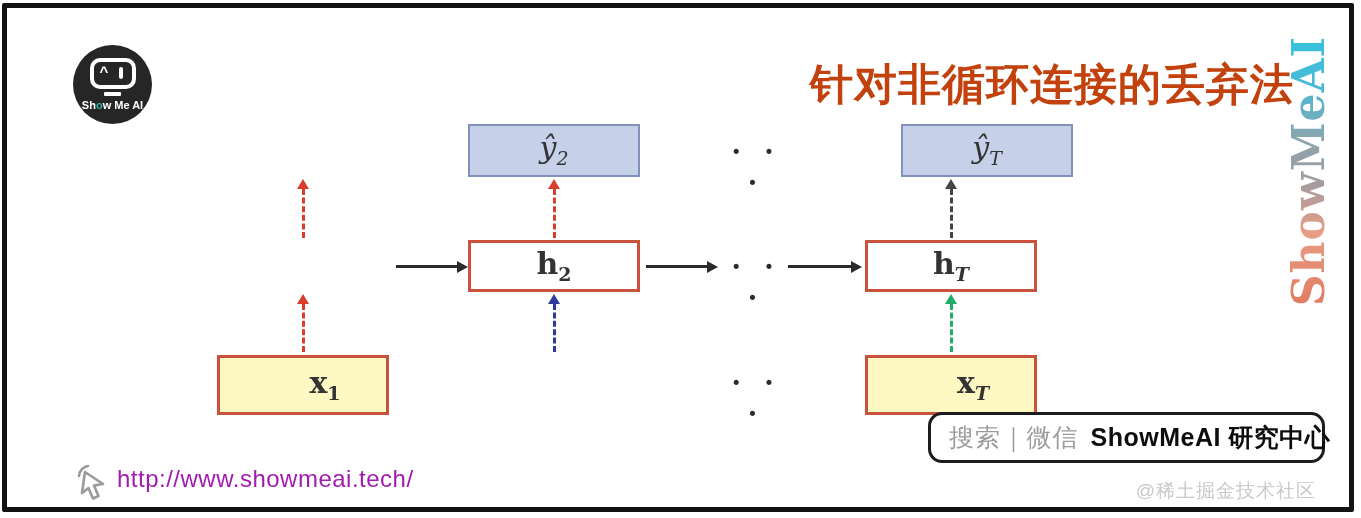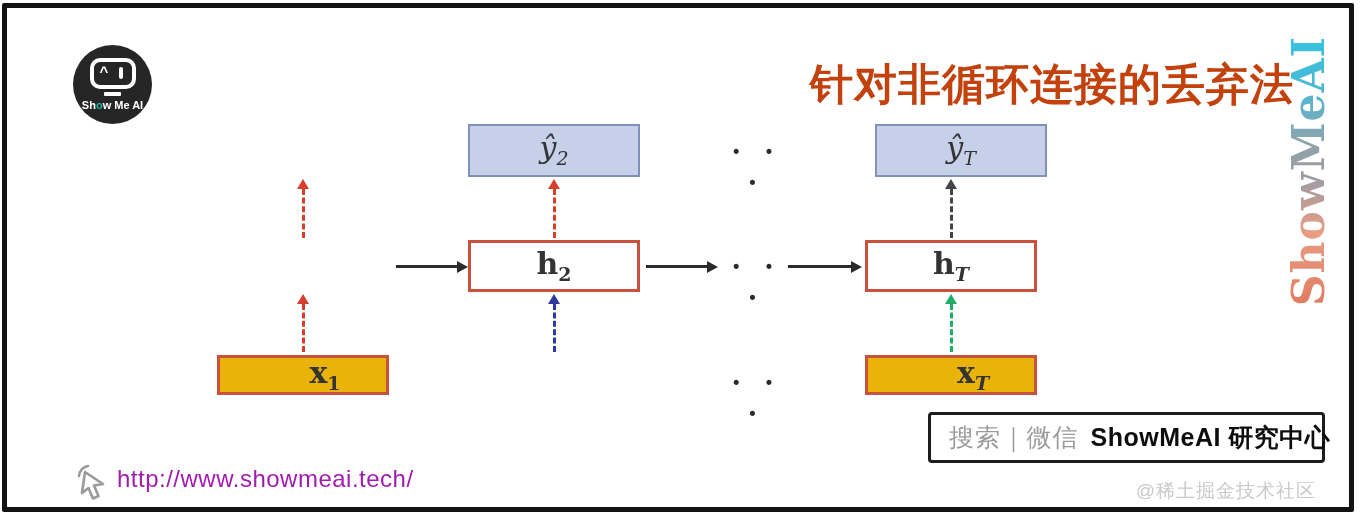--- a/index.html
+++ b/index.html
@@ -29,21 +29,21 @@
   .vbrand { position:absolute; left:1168px; top:146px; width:280px; height:50px;
             transform:rotate(-90deg); transform-origin:center;
             font-family:"DejaVu Serif", serif; font-weight:bold; font-size:44px; text-align:center;
             background:linear-gradient(90deg,#e0795e 0%,#e89d84 28%,#9c9ca4 48%,#8fa4ac 60%,#49b9d6 80%,#35c3df 100%);
             -webkit-background-clip:text; background-clip:text; color:transparent; letter-spacing:1px; }
 
   
   .box { position:absolute; width:172px; display:flex; align-items:center; justify-content:center; }
   .ybox { height:53px; background:#c6d1e9; border:2px solid #8191ba; }
   .hbox { height:52px; background:#ffffff; border:3px solid #c8523c; }
-  .xbox { height:40px; background:#eab308; border:3px solid #c8523c;padding-left:44px; }
+  .xbox { height:60px; background:#fef9c3; border:3px solid #c8523c;padding-left:44px; }
   .mlab { font-family:"DejaVu Serif", serif; font-size:30px; color:#333; line-height:1; }
   .it { font-style:italic; }
   .bold { font-weight:bold; }
   .mlab sub { font-size:19px; line-height:1; }
 
   
   .varrow { position:absolute; width:0; border-left:3px dashed var(--c,#d63f2b); }
   .varrow::before { content:""; position:absolute; top:-10px; left:-8px;
                     border-left:6.5px solid transparent; border-right:6.5px solid transparent;
                     border-bottom:10px solid var(--c,#d63f2b); }
@@ -52,21 +52,21 @@
   .harrow::after { content:""; position:absolute; right:-10px; top:-7.5px;
                    border-top:6px solid transparent; border-bottom:6px solid transparent;
                    border-left:11px solid #2b2b2b; }
 
   .dots { position:absolute; left:716px; width:80px; text-align:center;
           font-family:"DejaVu Serif", serif; font-size:27px; font-weight:bold;
           color:#2b2b2b; letter-spacing:7px; }
 
   
   .search-card { position:absolute; left:928px; top:412px; width:397px; height:51px;
-                 border:3px solid #1c1c1c; border-radius:4px; background:#fff;
+                 border:3px solid #1c1c1c; border-radius:14px; background:#fff;
                  display:flex; align-items:center; padding-left:12px; }
   .search-hint { font-size:25px; color:#9b9b9b; margin-left:6px; letter-spacing:1px; white-space:nowrap; }
   .search-brand { font-size:25px; font-weight:bold; color:#0d0d0d; margin-left:12px; letter-spacing:0.5px; white-space:nowrap; }
 
   
   .cursor-icon { position:absolute; left:72px; top:460px; }
   .url { position:absolute; left:117px; top:465px; font-size:24px; color:#a21caf; letter-spacing:0.5px; }
   .credit { position:absolute; left:1080px; top:478px; width:236px; text-align:right;
             font-size:19px; color:#c9c9c9; letter-spacing:1px; }
 </style>
@@ -97,21 +97,21 @@
 
   <div class="box ybox" style="left:468px; top:124px;">
     <span class="mlab it"><span>ŷ</span><sub>2</sub></span>
   </div>
   <div class="box hbox" style="left:468px; top:240px;">
     <span class="mlab bold"><span>h</span><sub>2</sub></span>
   </div>
   <div class="varrow" style="left: 553px; top: 189px; height: 49px; --c: #d63f2b;"></div>
   <div class="varrow" style="left: 553px; top: 304px; height: 48px; --c: #2e3a9e;"></div>
 
-  <div class="box ybox" style="left:875px; top:124px;">
+  <div class="box ybox" style="left:901px; top:124px;">
     <span class="mlab it"><span>ŷ</span><sub class="it">T</sub></span>
   </div>
   <div class="box hbox" style="left:865px; top:240px;">
     <span class="mlab bold"><span>h</span><sub class="it">T</sub></span>
   </div>
   <div class="box xbox" style="left:865px; top:355px;">
     <span class="mlab bold"><span>x</span><sub class="it">T</sub></span>
   </div>
   <div class="varrow" style="left: 950px; top: 189px; height: 49px; --c: #454545;"></div>
   <div class="varrow" style="left: 950px; top: 304px; height: 48px; --c: #1fae6a;"></div>

